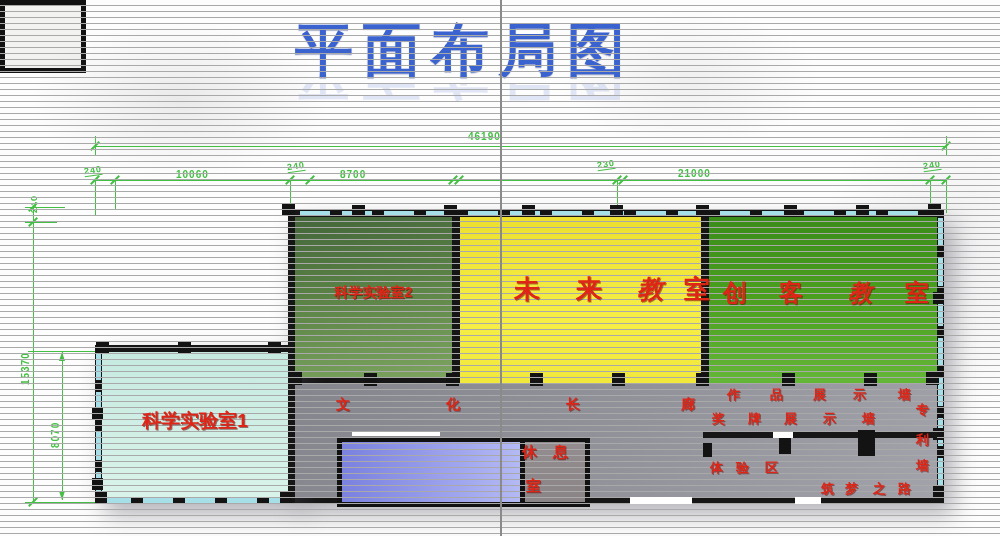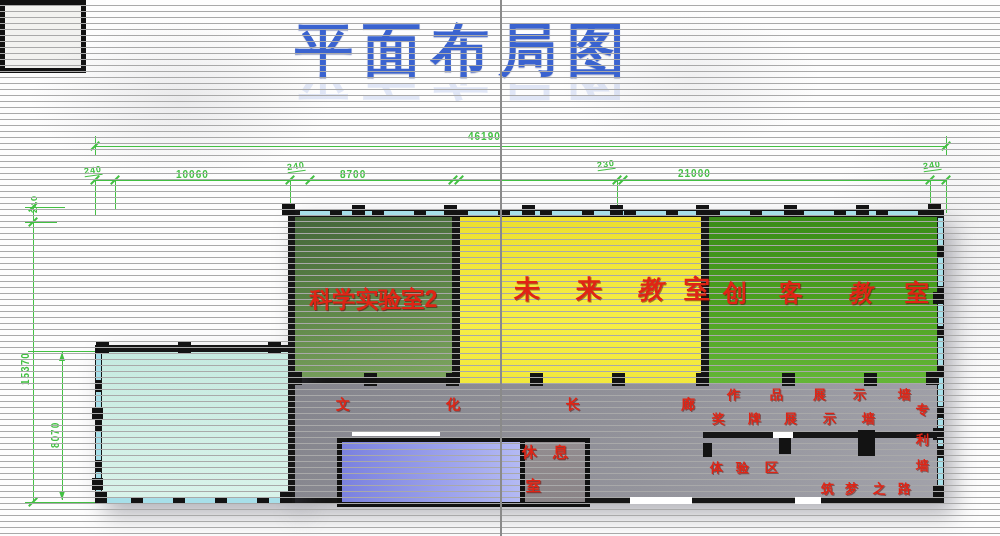--- a/index.html
+++ b/index.html
@@ -167,29 +167,30 @@
 
   <div class="wall" style="left:703px;top:432px;width:234px;height:6px"></div>
   <div class="gap" style="left:773px;top:432px;width:20px;height:6px"></div>
   <div class="col" style="left:779px;top:438px;width:12px;height:16px"></div>
   <div class="col" style="left:858px;top:430px;width:17px;height:26px"></div>
   <div class="col" style="left:703px;top:443px;width:9px;height:14px"></div>
 
   <div class="gap" style="left:630px;top:497px;width:62px;height:7px"></div>
   <div class="gap" style="left:795px;top:497px;width:26px;height:7px"></div>
 
-  <div class="rlabel" style="left:295px;top:284px;width:157px;text-align:center;font-size:23px">科学实验室2</div>
+  <div class="rlabel" style="left:295px;top:284px;width:157px;text-align:center;font-size:14px">科学实验室2</div>
   <div class="rchar" style="left:514px;top:272px;font-size:26px">未</div>
   <div class="rchar" style="left:576px;top:272px;font-size:26px">来</div>
   <div class="rchar" style="left:637px;top:272px;font-size:26px;font-style:italic">教</div>
   <div class="rchar" style="left:684px;top:272px;font-size:26px">室</div>
   <div class="rchar" style="left:723px;top:277px;font-size:24px">创</div>
   <div class="rchar" style="left:779px;top:277px;font-size:24px">客</div>
   <div class="rchar" style="left:848px;top:277px;font-size:24px;font-style:italic">教</div>
   <div class="rchar" style="left:905px;top:277px;font-size:24px">室</div>
+  <div class="rlabel" style="left:102px;top:408px;width:186px;text-align:center;font-size:19px">科学实验室1</div>
   <div class="rlabel" style="left:522px;top:443px;font-size:15px;letter-spacing:16px">休息</div>
   <div class="rlabel" style="left:526px;top:477px;font-size:15px">室</div>
 
   <div class="rchar" style="left:336px;top:396px;font-size:14px">文</div>
   <div class="rchar" style="left:446px;top:396px;font-size:14px">化</div>
   <div class="rchar" style="left:566px;top:396px;font-size:14px">长</div>
   <div class="rchar" style="left:681px;top:396px;font-size:14px">廊</div>
 
   <div class="rchar" style="left:727px;top:386px;font-size:13px">作</div>
   <div class="rchar" style="left:770px;top:386px;font-size:13px">品</div>

